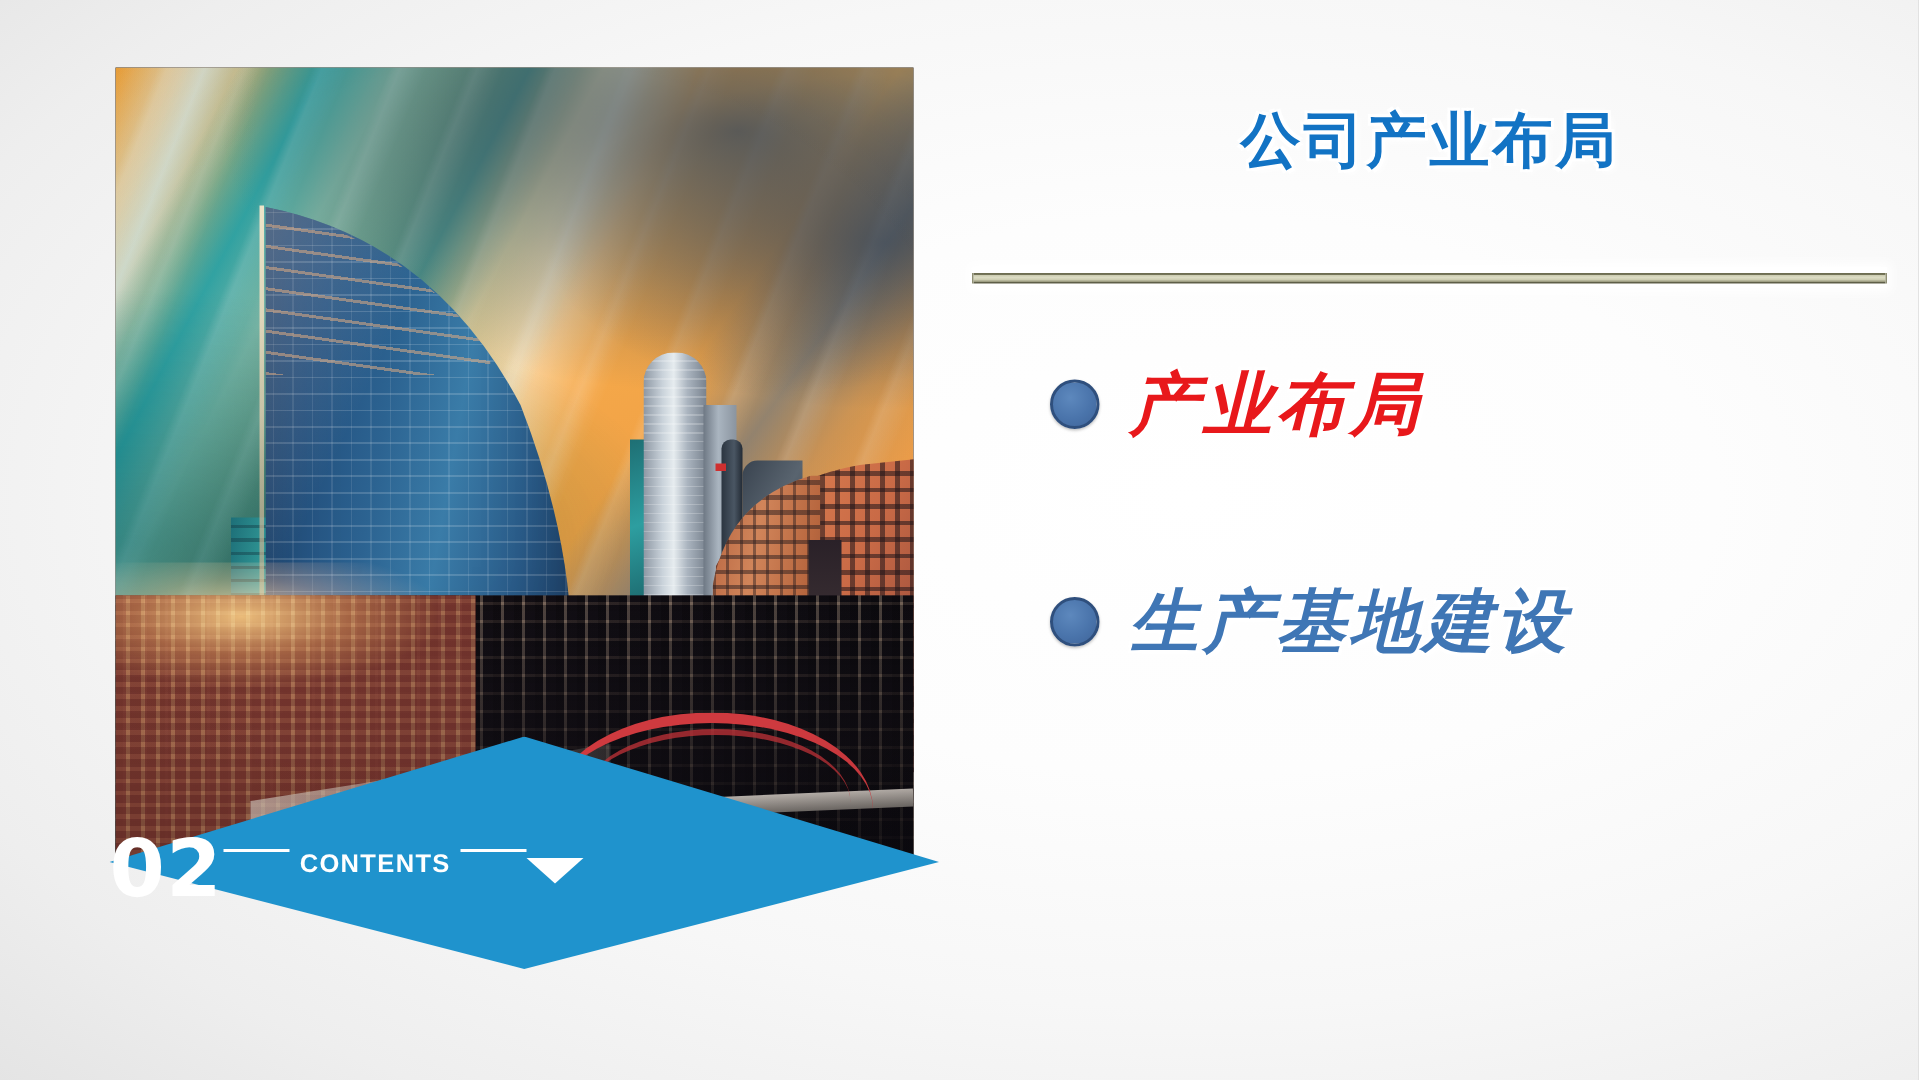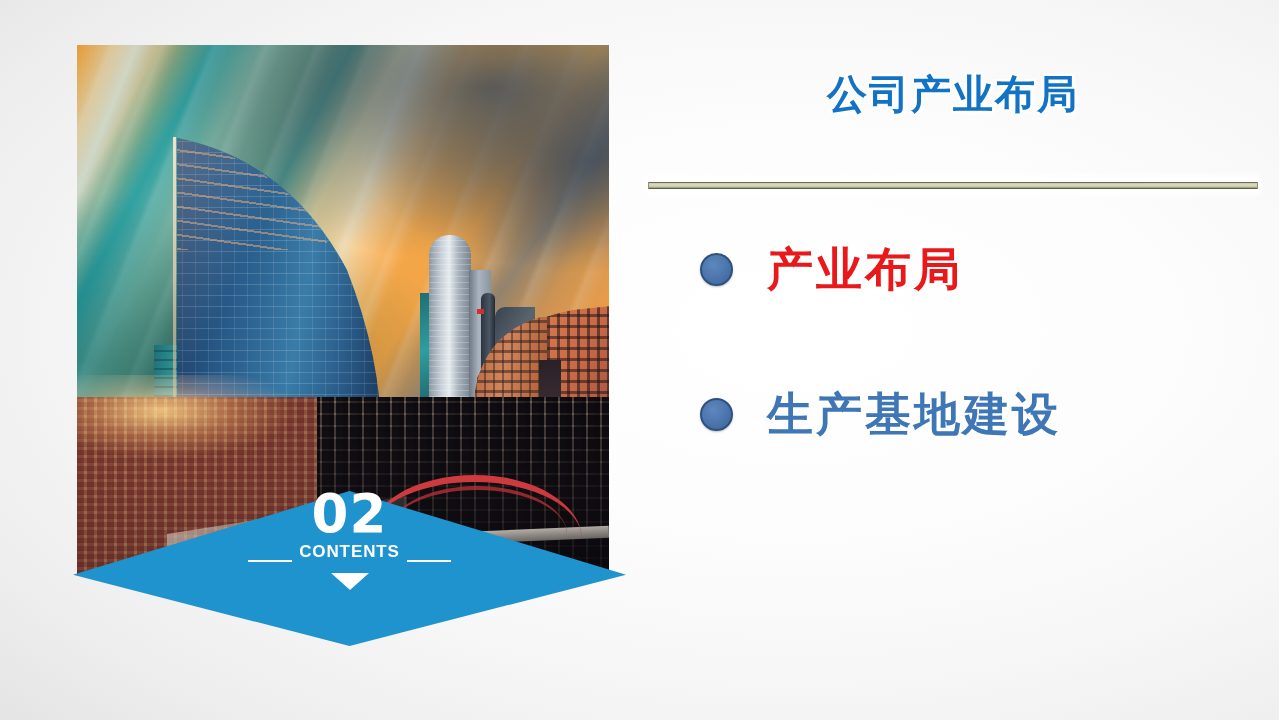--- a/index.html
+++ b/index.html
@@ -248,31 +248,31 @@
   }
 
   
   #diamond{
     position:absolute;left:73px;top:491px;width:553px;height:155px;
     background:#1f93cd;
     clip-path:polygon(50% 0%, 100% 54%, 50% 100%, 0% 54%);
     filter:drop-shadow(0 3px 6px rgba(0,0,0,.22));
   }
   #diamond-inner{
-    position:absolute;left:73px;top:477px;width:553px;height:155px;
-    display:flex;flex-direction:column;align-items:center;
+    position:absolute;left:73px;top:497px;width:553px;height:155px;
+    display:flex;flex-direction:row;align-items:center;
     pointer-events:none;
   }
   #num02{
     color:#ffffff;font-size:53px;line-height:1;font-weight:700;
     letter-spacing:1px;margin-top:10px;
     font-family:"DejaVu Sans","Liberation Sans",sans-serif;
   }
   #contents-row{
-    display:flex;align-items:flex-end;gap:7px;margin-top:2px;
+    display:flex;align-items:flex-start;gap:7px;margin-top:2px;
   }
   #contents-row .dash{
     display:block;width:44px;height:2px;background:#ffffff;
   }
   #contents-label{
     color:#ffffff;font-size:17px;font-weight:700;letter-spacing:.9px;
   }
   #down-tri{
     width:0;height:0;margin-top:11px;
     border-left:19px solid transparent;
@@ -305,21 +305,21 @@
     background:linear-gradient(180deg,
       #6e6e52 0%, #6e6e52 14%,
       #c9c9ae 18%, #dcdcc4 42%,
       #cfcfb4 62%, #9c9c80 82%,
       #5f5f48 90%, #5f5f48 100%);
     border-left:1px solid #8f8f74;
     border-right:1px solid #8f8f74;
   }
 
   .bullet-row{
-    position:absolute;left:700px;display:flex;align-items:center;gap:34px;
+    position:absolute;left:700px;display:flex;align-items:center;gap:20px;font-style:italic;
   }
   #bullet-1{top:245px;}
   #bullet-2{top:390px;}
   .dot{
     width:29px;height:29px;border-radius:50%;flex:0 0 auto;
     background:radial-gradient(circle at 40% 35%, #5d88bd 0%, #4a74ab 55%, #3f6499 100%);
     border:2px solid #2f4f7d;
     box-shadow:0 1px 2px rgba(0,0,0,.25);
   }
   .b-text{

